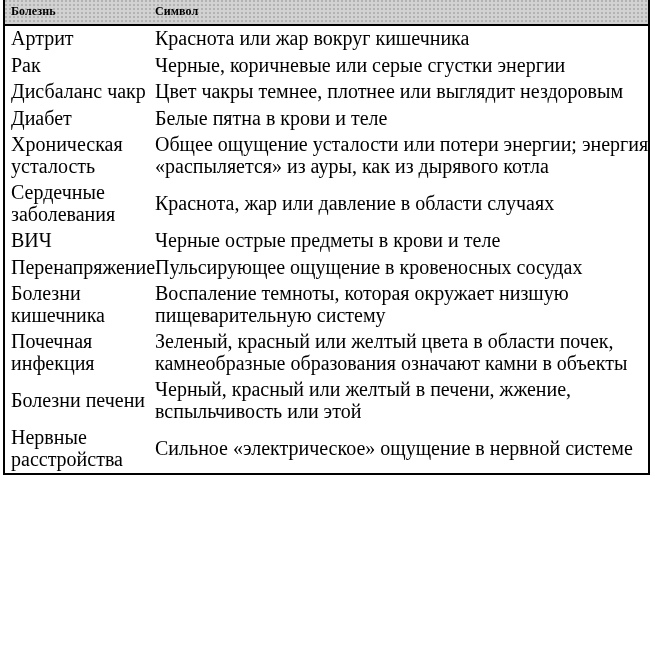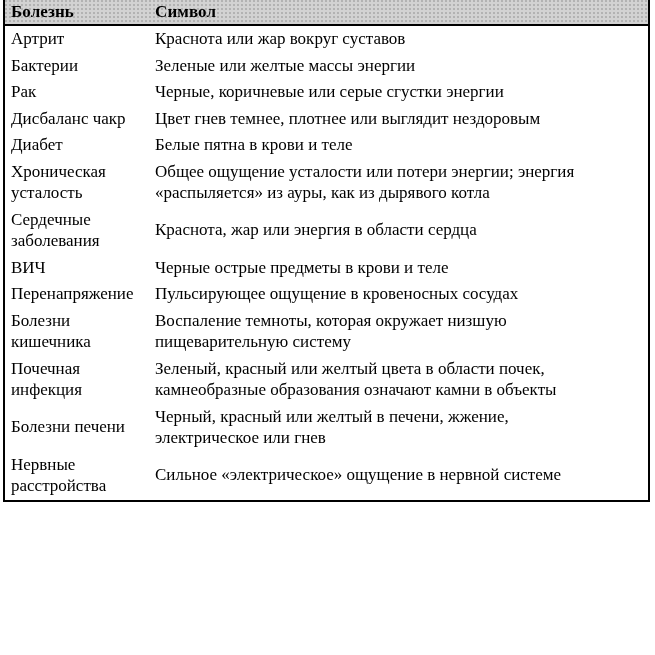--- a/index.html
+++ b/index.html
@@ -39,35 +39,35 @@
   thead tr.header-row {
     background-color: #d2d2d2;
     background-image:
       radial-gradient(circle at 1px 1px, rgba(120,120,120,0.55) 0.6px, transparent 0.9px);
     background-size: 4px 4px;
     border-bottom: 2px solid #000000;
   }
 
   thead th {
     font-weight: bold;
-    font-size: 17px;
+    font-size: 12px;
     text-align: left;
     padding: 3px 0 4px 6px;
     line-height: 17px;
     border-bottom: 2px solid #000000;
     vertical-align: middle;
     letter-spacing: 0.1px;
   }
   thead th.th-symbol { padding-left: 6px; }
 
   tbody td {
     vertical-align: middle;
     padding: 2px 6px 3px 6px;
     line-height: 21.5px;
-    font-size: 17px;
+    font-size: 20px;
   }
   tbody td.cell-disease {
     padding-left: 6px;
     padding-right: 2px;
   }
   tbody td.cell-symbol {
     padding-left: 6px;
     padding-right: 6px;
   }
 
@@ -87,45 +87,37 @@
         <th class="th-disease">Болезнь</th>
         <th class="th-symbol">Символ</th>
       </tr>
     </thead>
     <tbody id="table-body">
         <tr>
           <td class="cell-disease">
             <span class="line">Артрит</span>
           </td>
           <td class="cell-symbol">
-            <span class="line">Краснота или жар вокруг суставов</span>
-          </td>
-        </tr>
-        <tr>
-          <td class="cell-disease">
-            <span class="line">Бактерии</span>
-          </td>
-          <td class="cell-symbol">
-            <span class="line">Зеленые или желтые массы энергии</span>
+            <span class="line">Краснота или жар вокруг кишечника</span>
           </td>
         </tr>
         <tr>
           <td class="cell-disease">
             <span class="line">Рак</span>
           </td>
           <td class="cell-symbol">
             <span class="line">Черные, коричневые или серые сгустки энергии</span>
           </td>
         </tr>
         <tr>
           <td class="cell-disease">
             <span class="line">Дисбаланс чакр</span>
           </td>
           <td class="cell-symbol">
-            <span class="line">Цвет гнев темнее, плотнее или выглядит нездоровым</span>
+            <span class="line">Цвет чакры темнее, плотнее или выглядит нездоровым</span>
           </td>
         </tr>
         <tr>
           <td class="cell-disease">
             <span class="line">Диабет</span>
           </td>
           <td class="cell-symbol">
             <span class="line">Белые пятна в крови и теле</span>
           </td>
         </tr>
@@ -138,21 +130,21 @@
             <span class="line">Общее ощущение усталости или потери энергии; энергия</span>
             <span class="line">«распыляется» из ауры, как из дырявого котла</span>
           </td>
         </tr>
         <tr>
           <td class="cell-disease">
             <span class="line">Сердечные</span>
             <span class="line">заболевания</span>
           </td>
           <td class="cell-symbol">
-            <span class="line">Краснота, жар или энергия в области сердца</span>
+            <span class="line">Краснота, жар или давление в области случаях</span>
           </td>
         </tr>
         <tr>
           <td class="cell-disease">
             <span class="line">ВИЧ</span>
           </td>
           <td class="cell-symbol">
             <span class="line">Черные острые предметы в крови и теле</span>
           </td>
         </tr>
@@ -183,21 +175,21 @@
             <span class="line">Зеленый, красный или желтый цвета в области почек,</span>
             <span class="line">камнеобразные образования означают камни в объекты</span>
           </td>
         </tr>
         <tr>
           <td class="cell-disease">
             <span class="line">Болезни печени</span>
           </td>
           <td class="cell-symbol">
             <span class="line">Черный, красный или желтый в печени, жжение,</span>
-            <span class="line">электрическое или гнев</span>
+            <span class="line">вспыльчивость или этой</span>
           </td>
         </tr>
         <tr>
           <td class="cell-disease">
             <span class="line">Нервные</span>
             <span class="line">расстройства</span>
           </td>
           <td class="cell-symbol">
             <span class="line">Сильное «электрическое» ощущение в нервной системе</span>
           </td>

